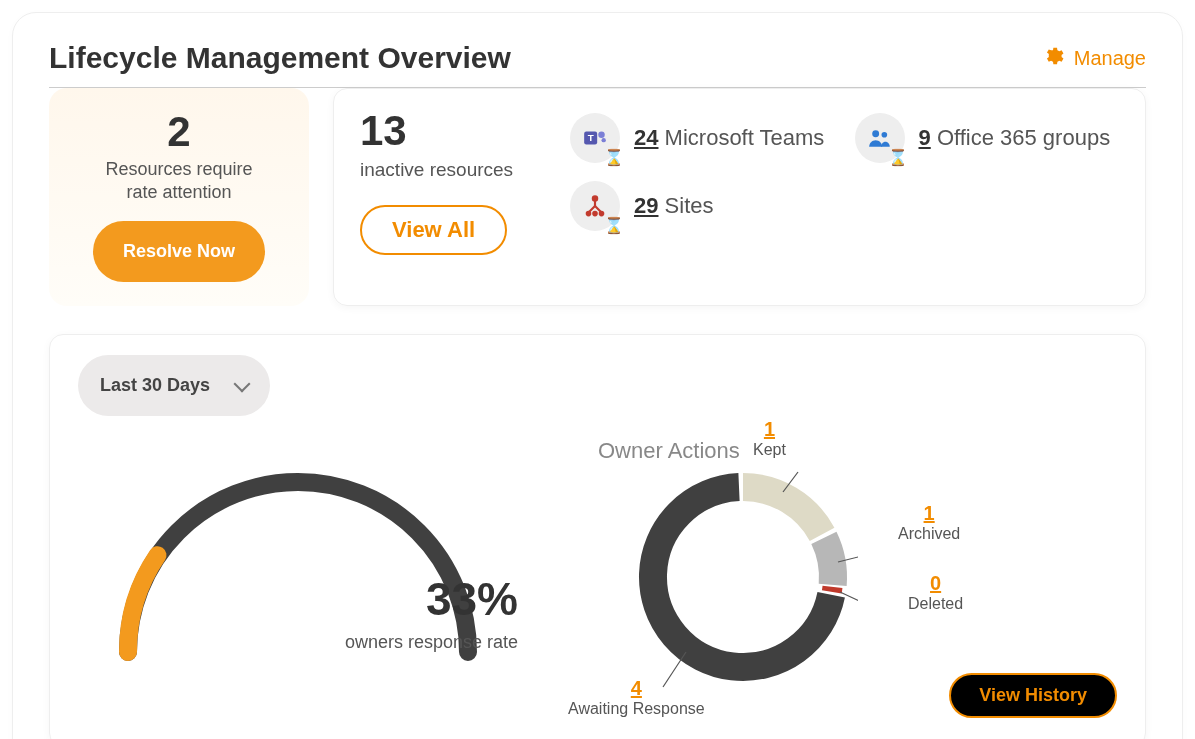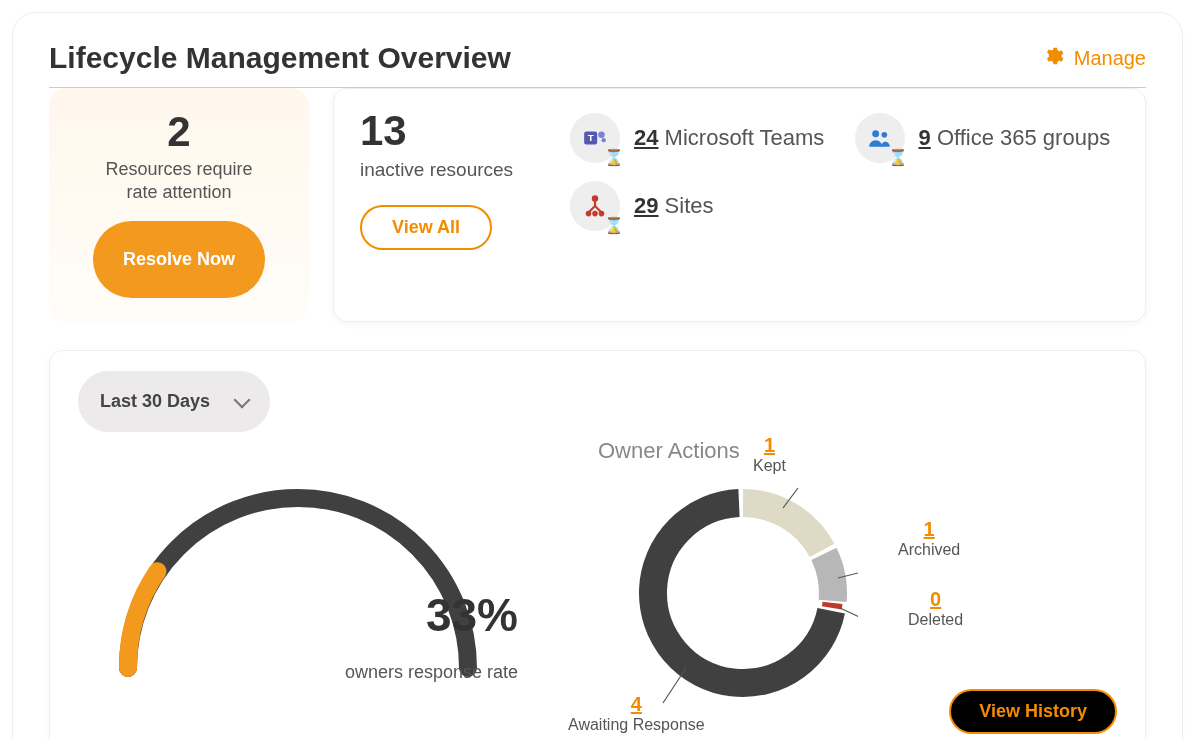--- a/index.html
+++ b/index.html
@@ -26,38 +26,38 @@
     background: linear-gradient(#fff7ec,#fffdf8);
     border-radius: 18px;
     padding: 20px 18px 24px 18px;
     text-align: center;
   }
   .attention-card .big-num { font-size: 42px; font-weight: 700; color: #333; }
   .attention-card .sub { font-size: 18px; color: #555; margin-top: 2px; line-height: 1.25; }
   .btn-solid {
     display: inline-block; margin-top: 18px;
     background: #f39a1e; color: #fff; font-weight: 600; font-size: 18px;
-    padding: 28px 30px; border-radius: 999px; border: none; cursor: pointer;
+    padding: 20px 30px; border-radius: 999px; border: none; cursor: pointer;
   }
 
   .inactive-card {
     flex: 1;
     border: 1px solid #eee;
     border-radius: 14px;
     box-shadow: 0 2px 8px rgba(0,0,0,0.04);
     padding: 18px 26px;
     display: flex;
     gap: 30px;
   }
   .inactive-left { width: 180px; }
   .inactive-left .big-num { font-size: 42px; font-weight: 700; color: #333; }
   .inactive-left .sub { font-size: 19px; color: #555; margin-top: 4px; }
   .btn-outline {
     display: inline-block; margin-top: 24px;
-    background: #fff; color: #f28c00; font-weight: 600; font-size: 18px;
+    background: #fff; color: #f28c00; font-weight: 600; font-size: 22px;
     padding: 10px 30px; border-radius: 999px; border: 2px solid #f28c00; cursor: pointer;
   }
 
   .stat-grid {
     flex: 1;
     display: grid;
     grid-template-columns: 1fr 1fr;
     grid-template-rows: auto auto;
     gap: 18px 20px;
     align-content: start;
@@ -85,24 +85,24 @@
     display: inline-flex; align-items: center; gap: 26px;
     background: #eceaea; color: #444; font-weight: 600; font-size: 18px;
     padding: 20px 22px; border-radius: 999px; border: none; cursor: pointer;
   }
   .chev { width: 12px; height: 12px; border-right: 2px solid #777; border-bottom: 2px solid #777; transform: rotate(45deg); margin-top:-4px; }
 
   .bottom-flex { display:flex; gap: 10px; align-items:flex-start; margin-top: 6px; }
 
   .gauge-wrap { width: 440px; text-align:right; position:relative; padding-top: 20px; }
   .gauge-wrap .pct { position:absolute; left:0; right:0; top:150px; font-size: 46px; font-weight:700; color:#333; }
-  .gauge-wrap .pct-label { position:absolute; left:0; right:0; top:224px; font-size: 18px; color:#555; }
+  .gauge-wrap .pct-label { position:absolute; left:0; right:0; top:210px; font-size: 18px; color:#555; }
 
   .donut-wrap { flex:1; position:relative; height: 300px; }
-  .donut-title { color:#888; font-size: 22px; position:absolute; left: 70px; top: 0; }
+  .donut-title { color:#888; font-size: 22px; position:absolute; left: 70px; top: 16px; }
   .donut-label { position:absolute; font-size: 16px; color:#555; }
   .donut-label .num { color:#f28c00; font-weight:700; font-size:20px; display:block; text-decoration: underline; text-align:center; }
   .donut-label .txt { display:block; text-align:center; }
 
   .view-history {
     position:absolute; right: 28px; bottom: 28px;
     background:#000000; color:#f28c00; font-weight:700; font-size:18px;
     padding: 10px 28px; border-radius: 999px; border:2px solid #f28c00; cursor:pointer;
   }
 

